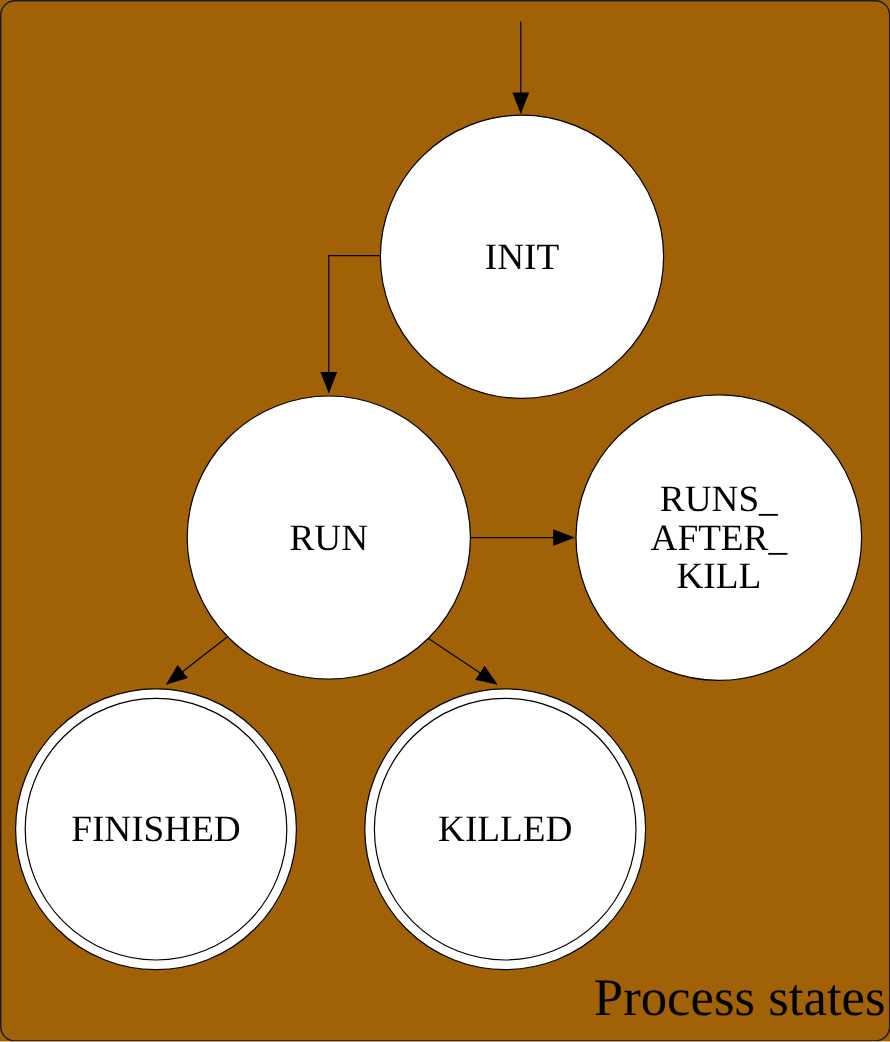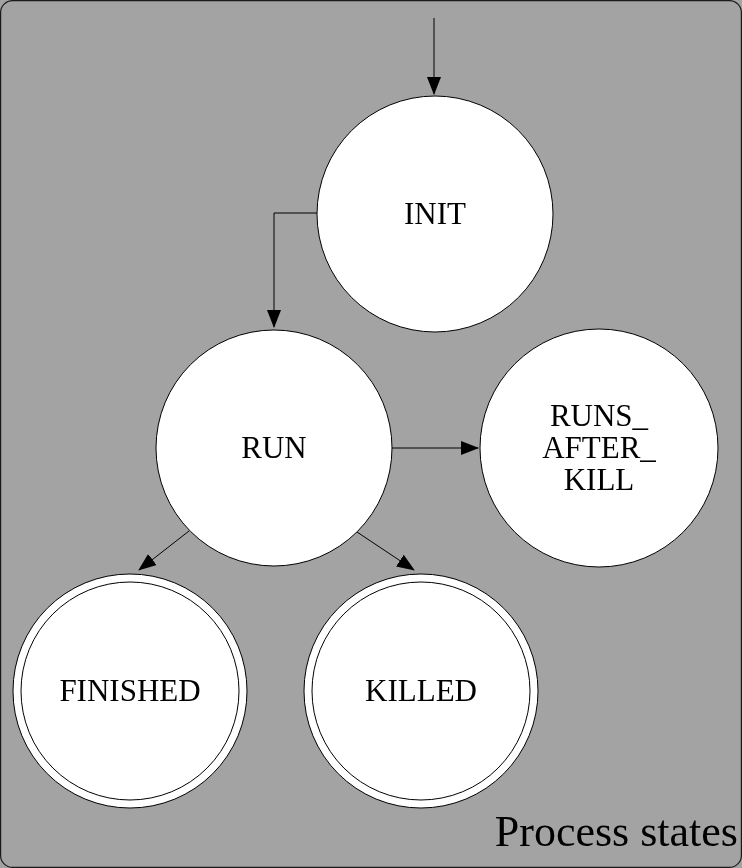--- a/index.html
+++ b/index.html
@@ -5,21 +5,21 @@
   html, body {
     margin: 0;
     padding: 0;
     background: #ffffff;
     font-family: "Liberation Serif", "DejaVu Serif", serif;
   }
   .canvas {
     position: relative;
     width: 742px;
     height: 868px;
-    background: #a3a3a3;
+    background: #a16207;
     overflow: hidden;
   }
   svg { display: block; }
   .state-circle {
     fill: #ffffff;
     stroke: #000000;
     stroke-width: 1;
   }
   .edge {
     fill: none;

